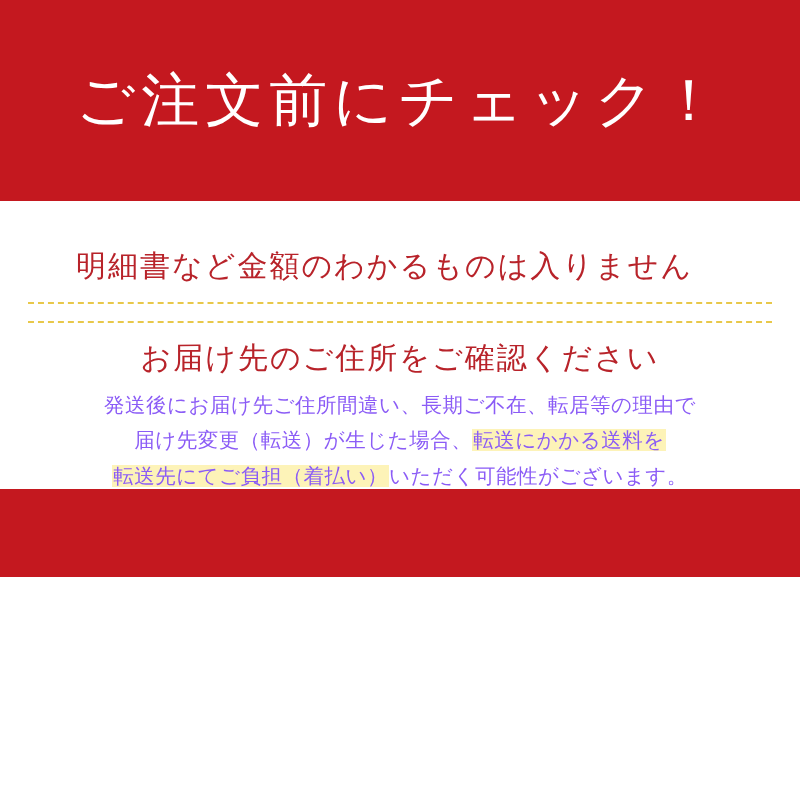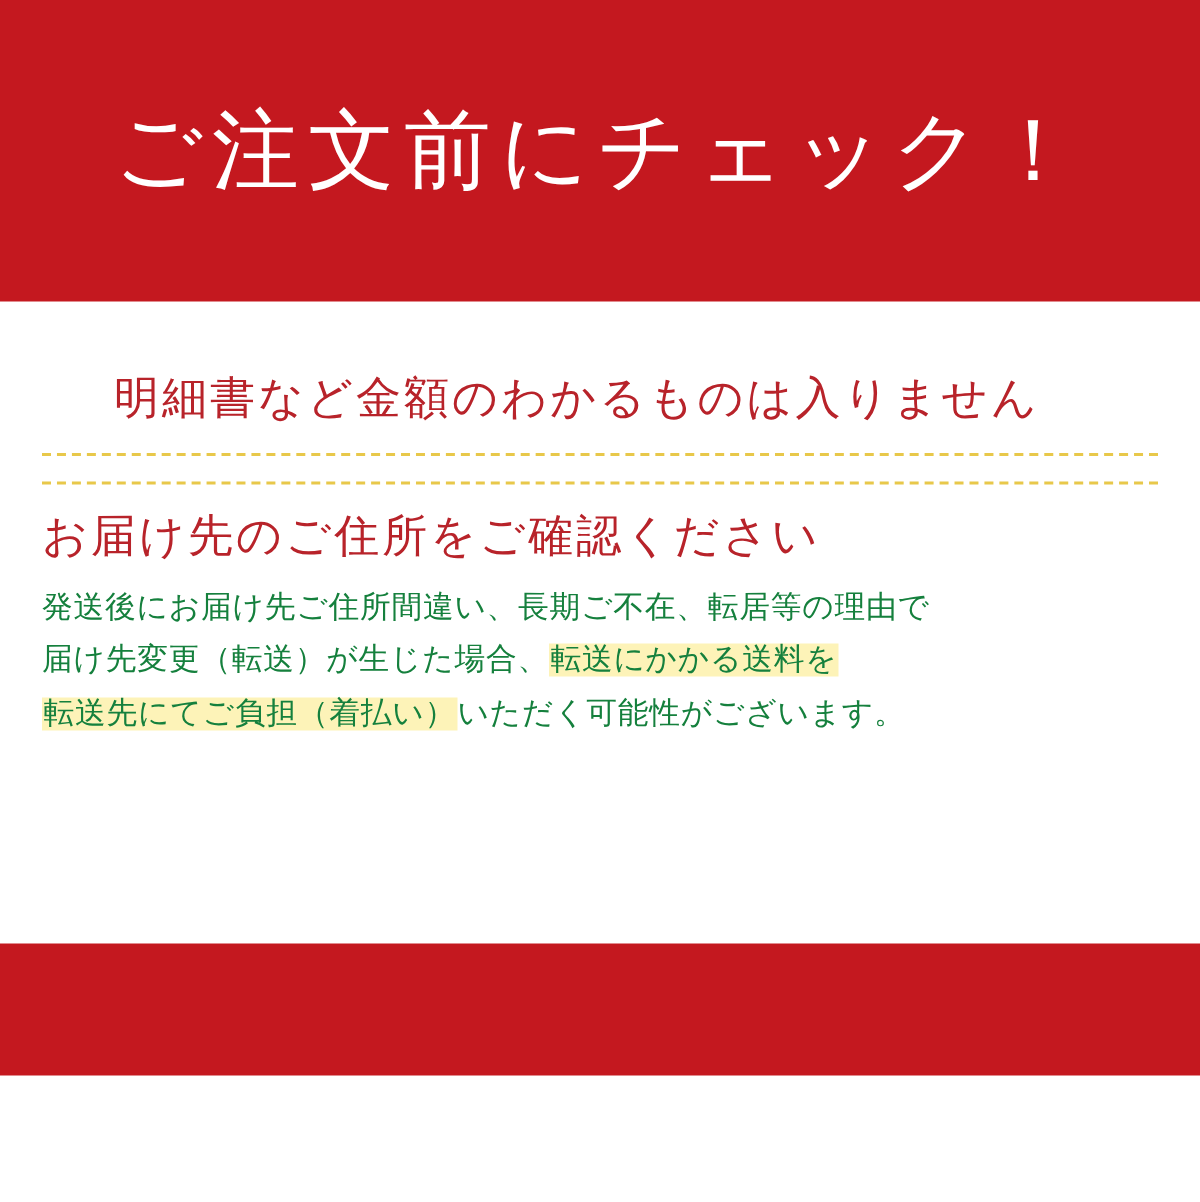--- a/index.html
+++ b/index.html
@@ -9,21 +9,21 @@
   body {
     width: 800px;
     height: 801px;
     background: #ffffff;
     font-family: "Liberation Serif", "DejaVu Serif", serif;
     overflow: hidden;
   }
   .page {
     position: relative;
     width: 800px;
-    height: 717px;
+    height: 577px;
     background: #ffffff;
     box-sizing: border-box;
   }
   
   .banner {
     position: absolute;
     left: 0;
     top: 0;
     width: 800px;
     height: 201px;
@@ -85,27 +85,27 @@
     height: 0;
     border-top: 2px dashed #e8c84a;
     width: 744px;
   }
   .highlight {
     background: #fdf3b8;
     padding: 0 1px;
     margin-top: 20px;
   }
   .block-1 .heading { margin-top: 4px; margin-left: 48px; }
-  .block-3 { margin-top: 0; }
+  .block-3 { margin-top: 0; text-align: center; }
   .block-3 .heading { letter-spacing: 2px; }
   .body-lines {
     margin-top: 12px;
   }
   .body-line {
-    color: #15803d;
+    color: #8b5cf6;
     font-size: 20.5px;
     line-height: 1.72;
     letter-spacing: 0.5px;
     white-space: nowrap;
     font-family: "Liberation Serif", "DejaVu Serif", serif;
   }
 </style>
 </head>
 <body>
 

